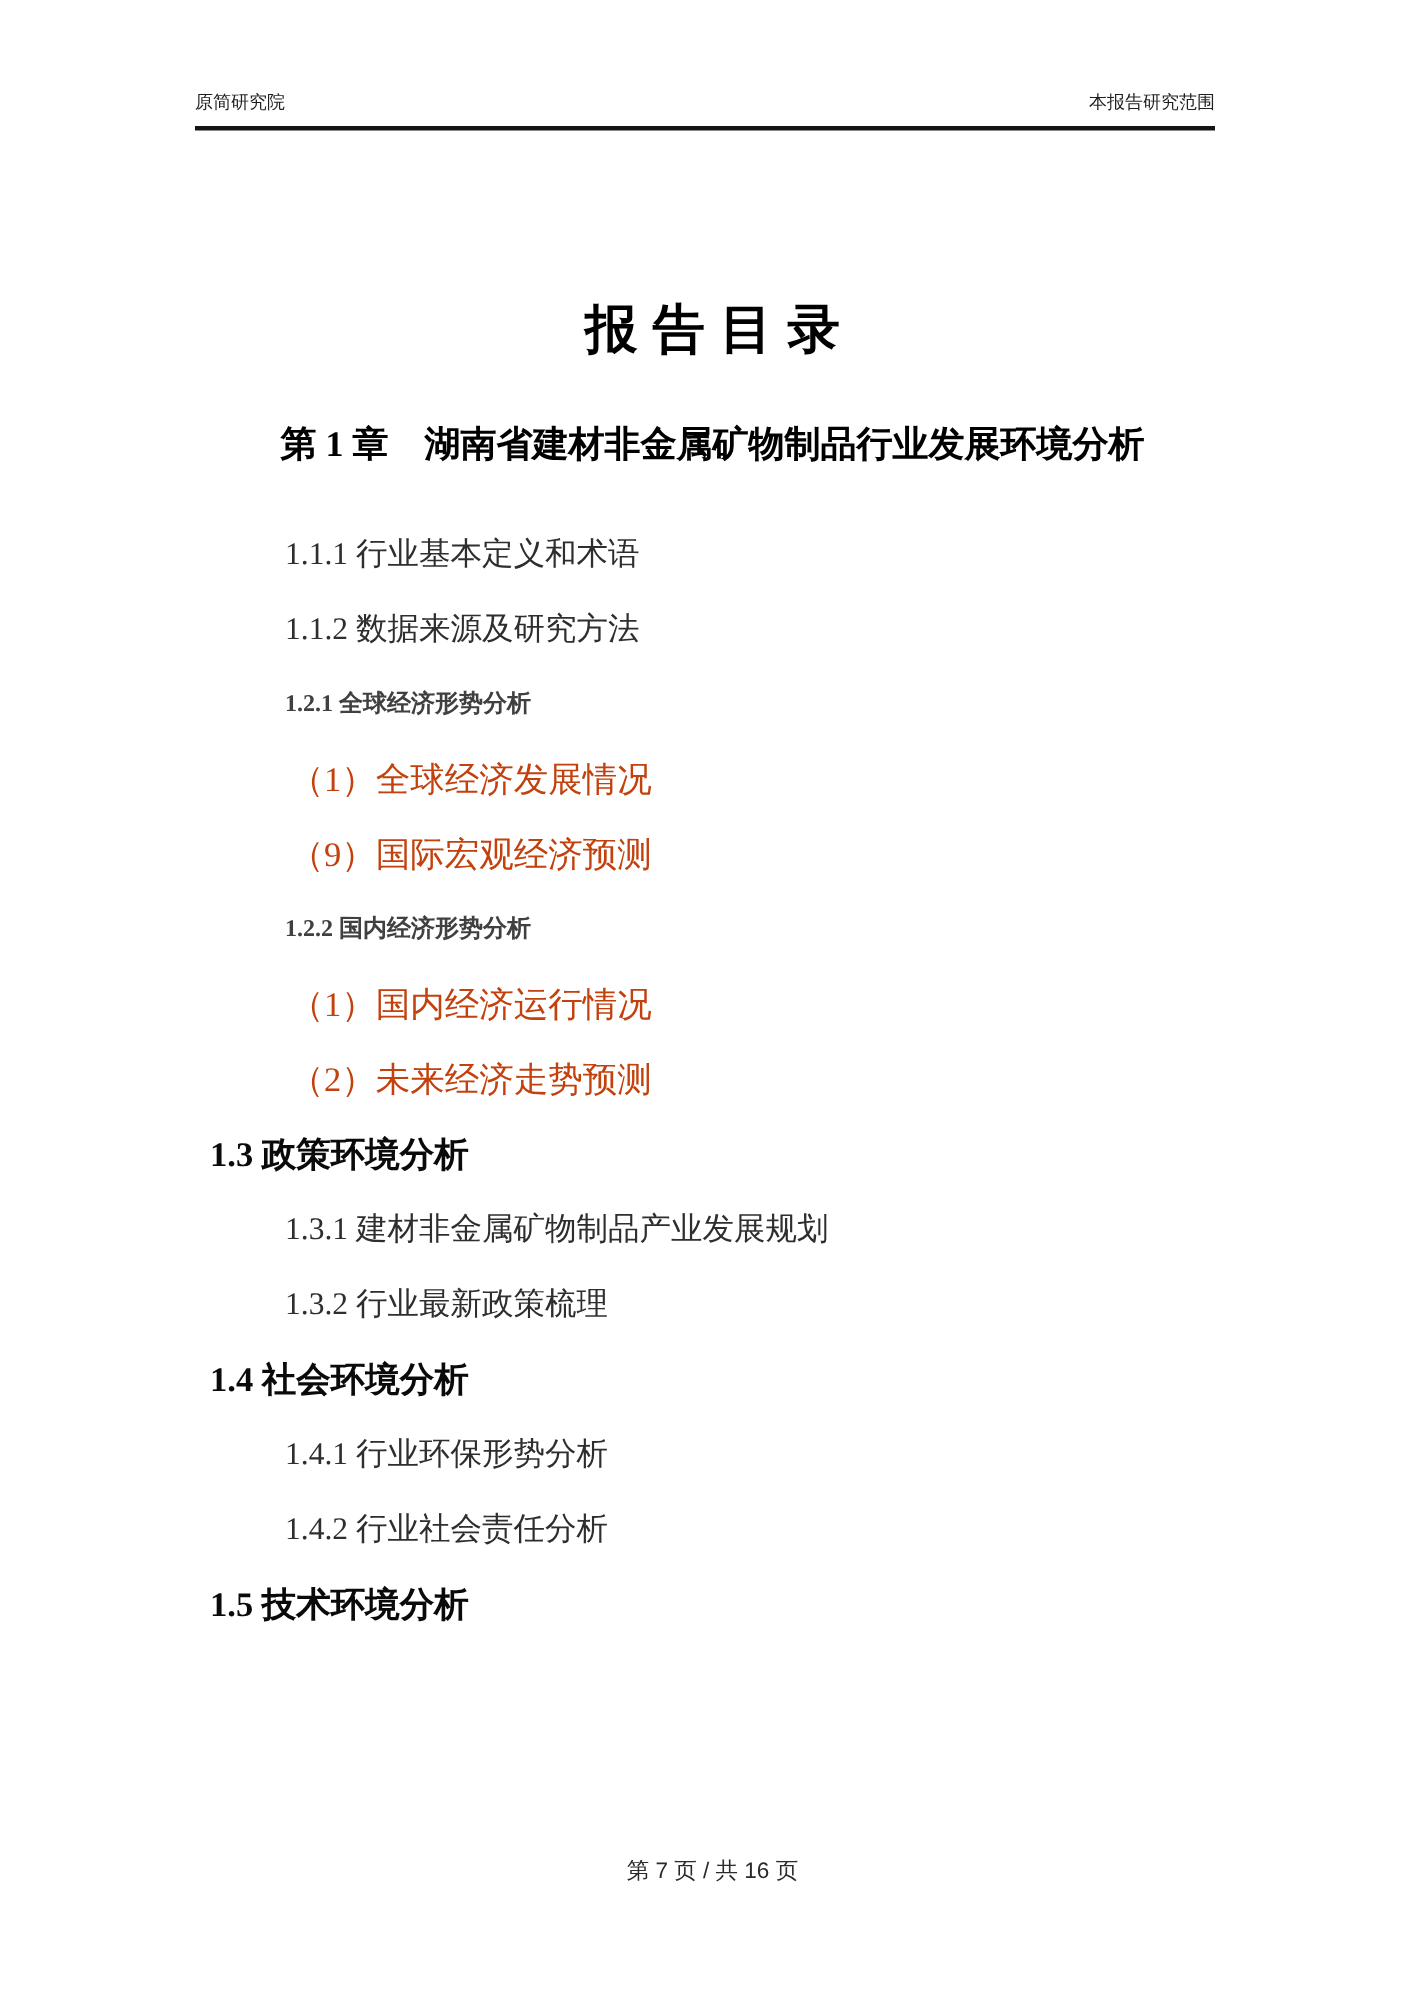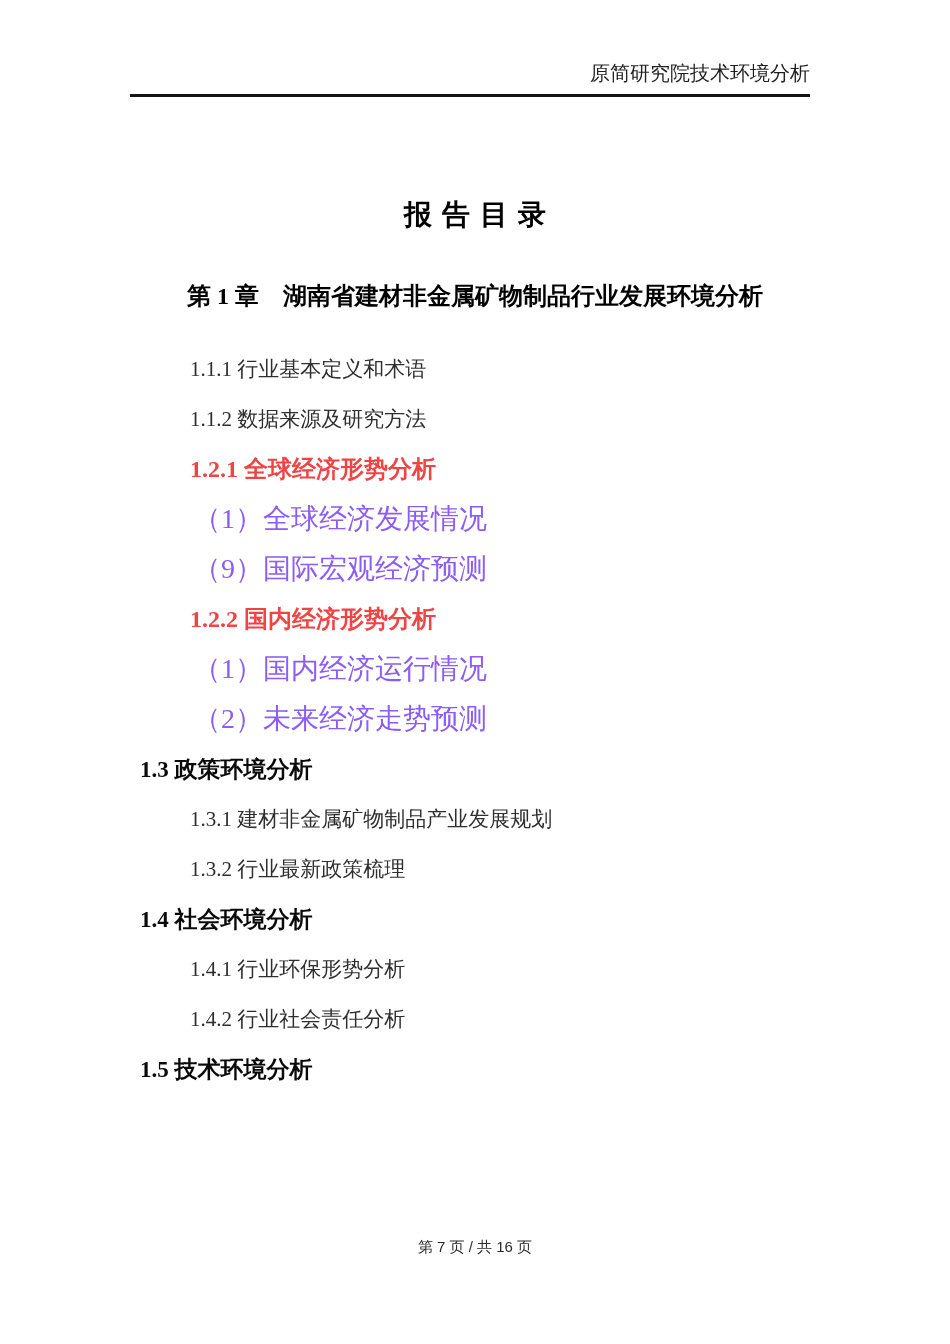--- a/index.html
+++ b/index.html
@@ -11,35 +11,35 @@
     overflow: hidden;
     font-family: "Liberation Serif", "DejaVu Serif", serif;
     color: #1a1a1a;
   }
   .header {
     position: absolute;
     top: 60px;
     left: 130px;
     width: 680px;
     display: flex;
-    justify-content: flex-end;
+    justify-content: space-between;
     align-items: flex-end;
     font-family: "Liberation Sans", "DejaVu Sans", sans-serif;
-    font-size: 20px;
+    font-size: 12px;
     color: #1f1f1f;
     padding-bottom: 7px;
     border-bottom: 3px solid #141414;
   }
   .doc-title {
     position: absolute;
     top: 196px;
     left: 0;
     width: 100%;
     text-align: center;
-    font-size: 28px;
+    font-size: 35px;
     font-weight: bold;
     letter-spacing: 10px;
     padding-left: 10px;
     box-sizing: border-box;
     color: #000000;
   }
   .chapter-title {
     position: absolute;
     top: 280px;
     left: 0;
@@ -56,41 +56,41 @@
     right: 90px;
   }
   .row {
     height: 50px;
     display: flex;
     align-items: center;
     white-space: nowrap;
   }
   .l1  { font-size: 23px; font-weight: bold; color: #0a0a0a; }
   .l2  { font-size: 21px; padding-left: 50px; color: #2e2e2e; }
-  .l2b { font-size: 24px; font-weight: bold; padding-left: 50px; color: #ef4444; }
-  .l3  { font-size: 28px; padding-left: 53px; color: #8b5cf6; }
+  .l2b { font-size: 16px; font-weight: bold; padding-left: 50px; color: #404040; }
+  .l3  { font-size: 23px; padding-left: 53px; color: #c2410c; }
   .footer {
     position: absolute;
     top: 1238px;
     left: 0;
     width: 100%;
     text-align: center;
     font-family: "Liberation Sans", "DejaVu Sans", sans-serif;
     font-size: 15px;
     color: #2a2a2a;
   }
 </style>
 </head>
 <body>
 
 <div class="page">
 
   <div class="header">
     <span>原简研究院</span>
-    <span>技术环境分析</span>
+    <span>本报告研究范围</span>
   </div>
 
   <div class="doc-title">报告目录</div>
 
   <div class="chapter-title">第 1 章　湖南省建材非金属矿物制品行业发展环境分析</div>
 
   <div class="toc">
     <div class="row l2">1.1.1 行业基本定义和术语</div>
     <div class="row l2">1.1.2 数据来源及研究方法</div>
     <div class="row l2b">1.2.1 全球经济形势分析</div>

